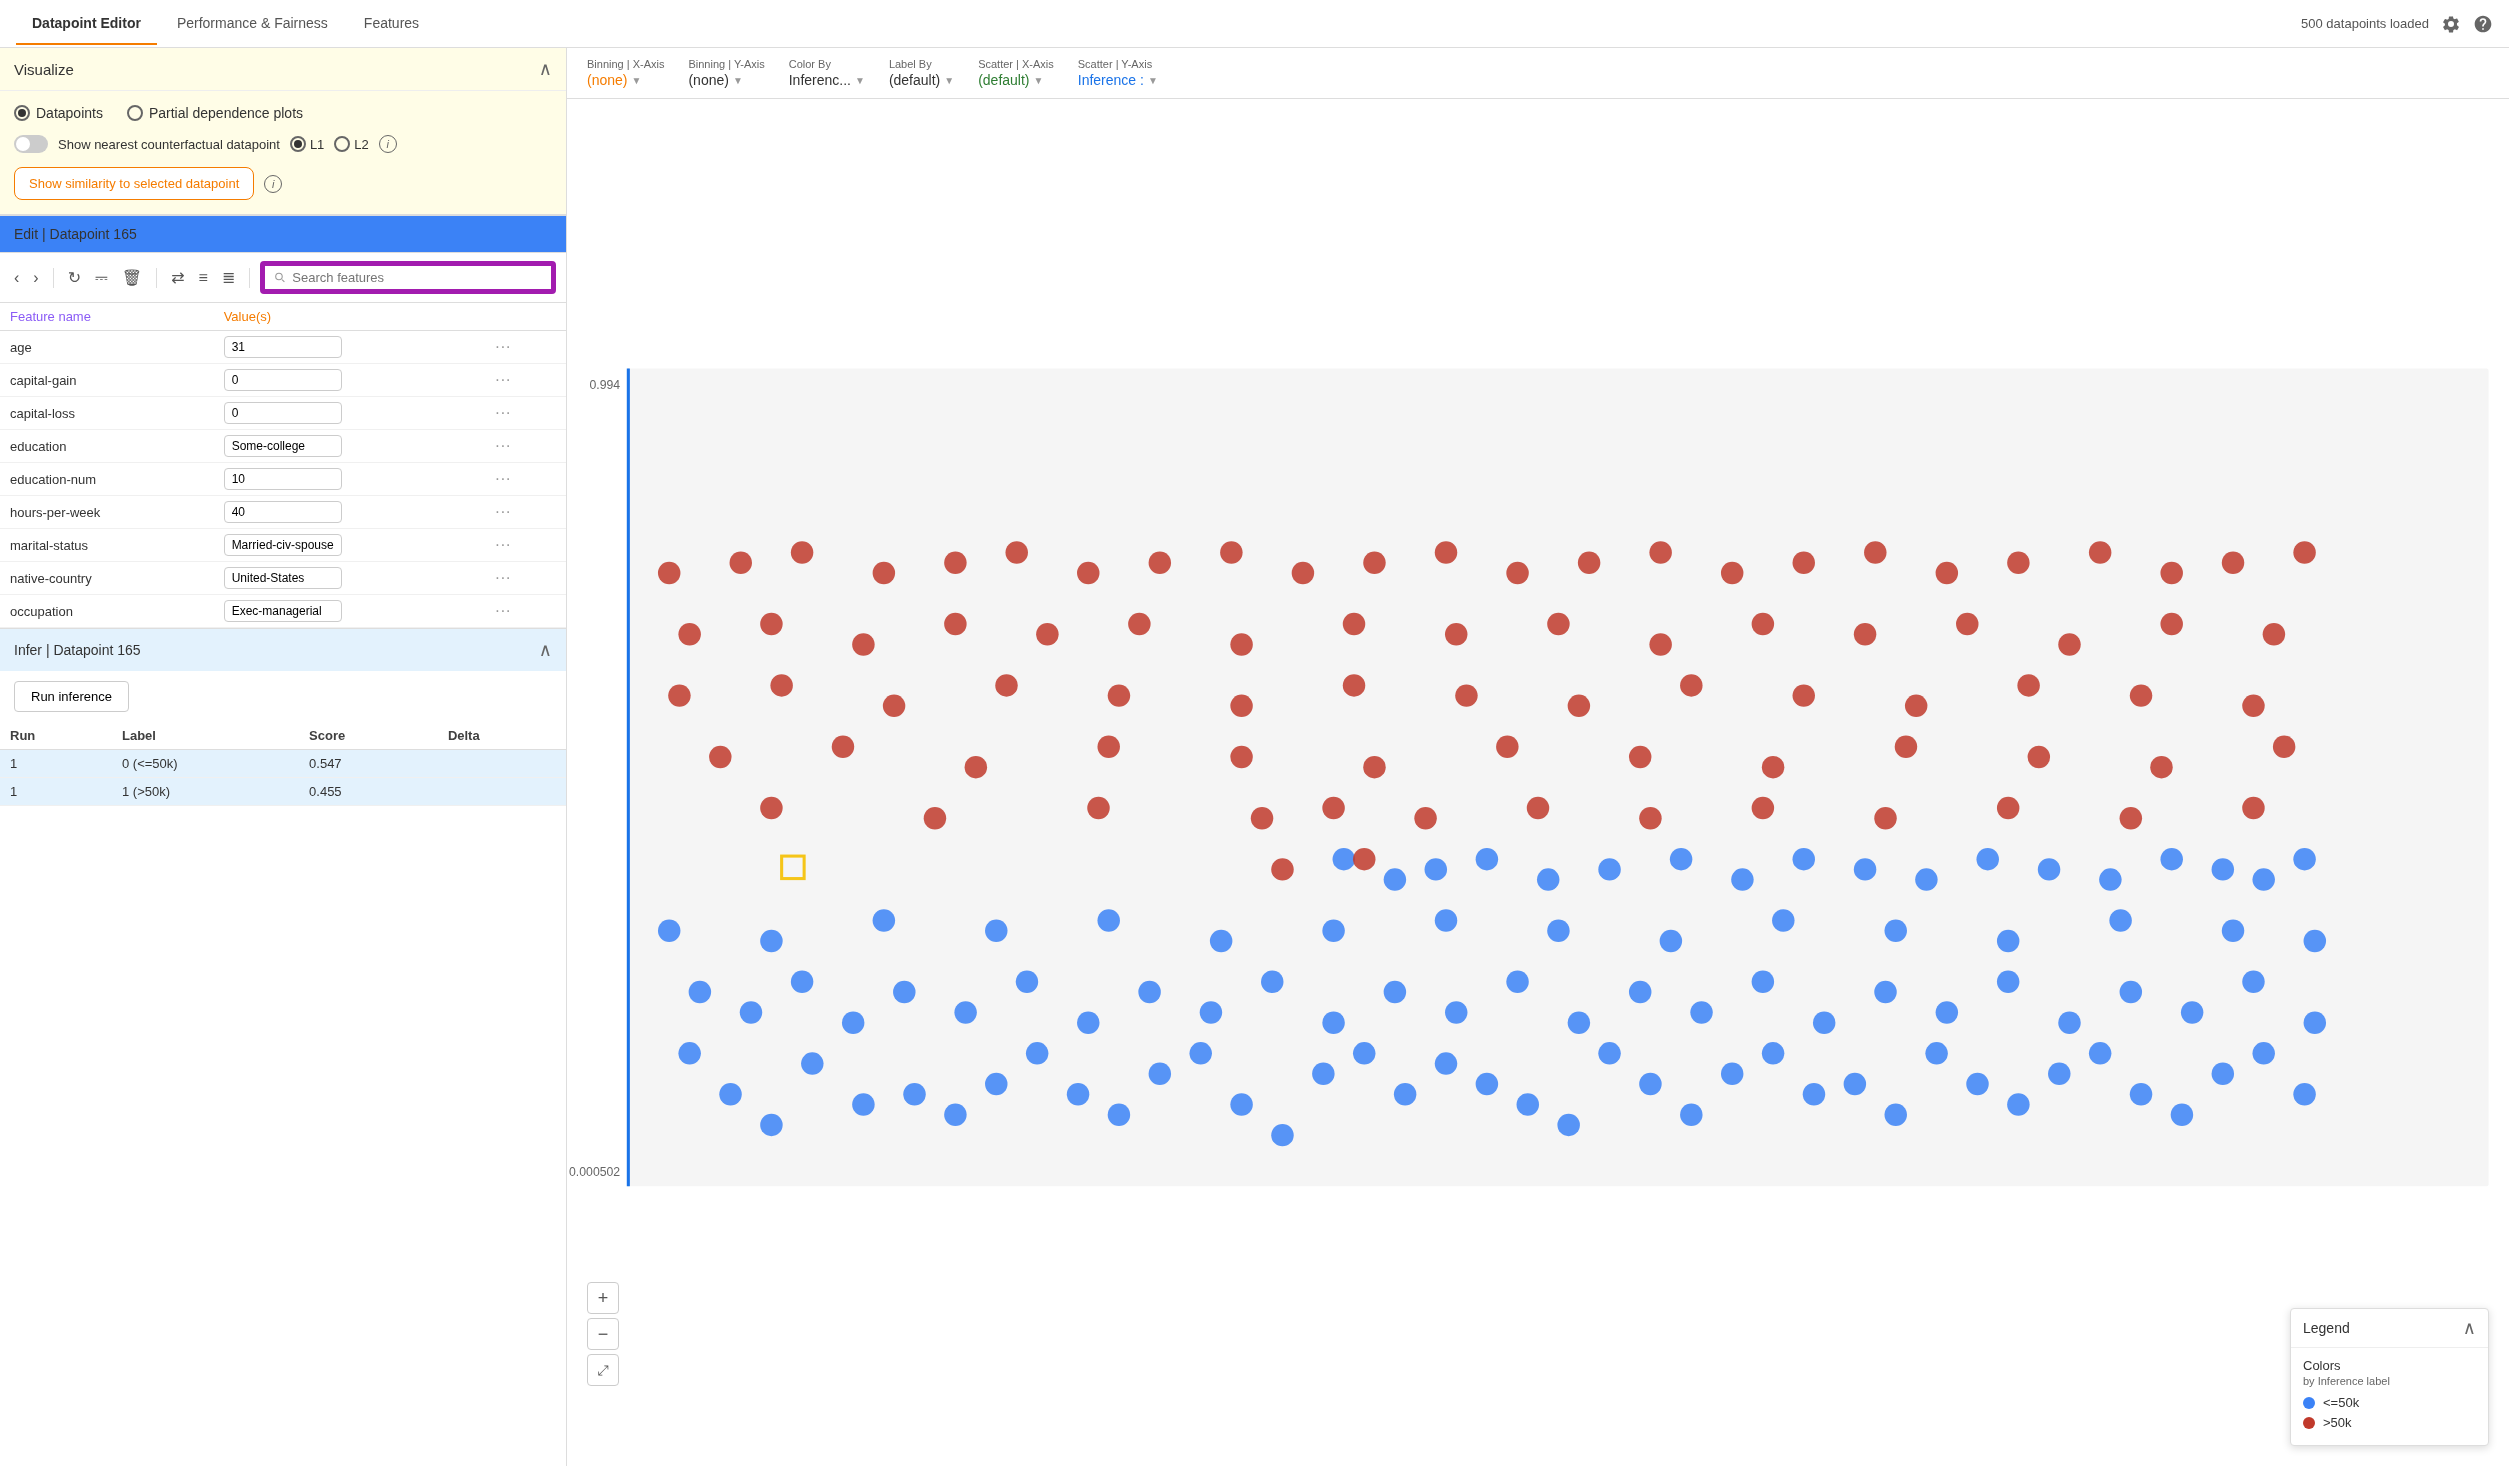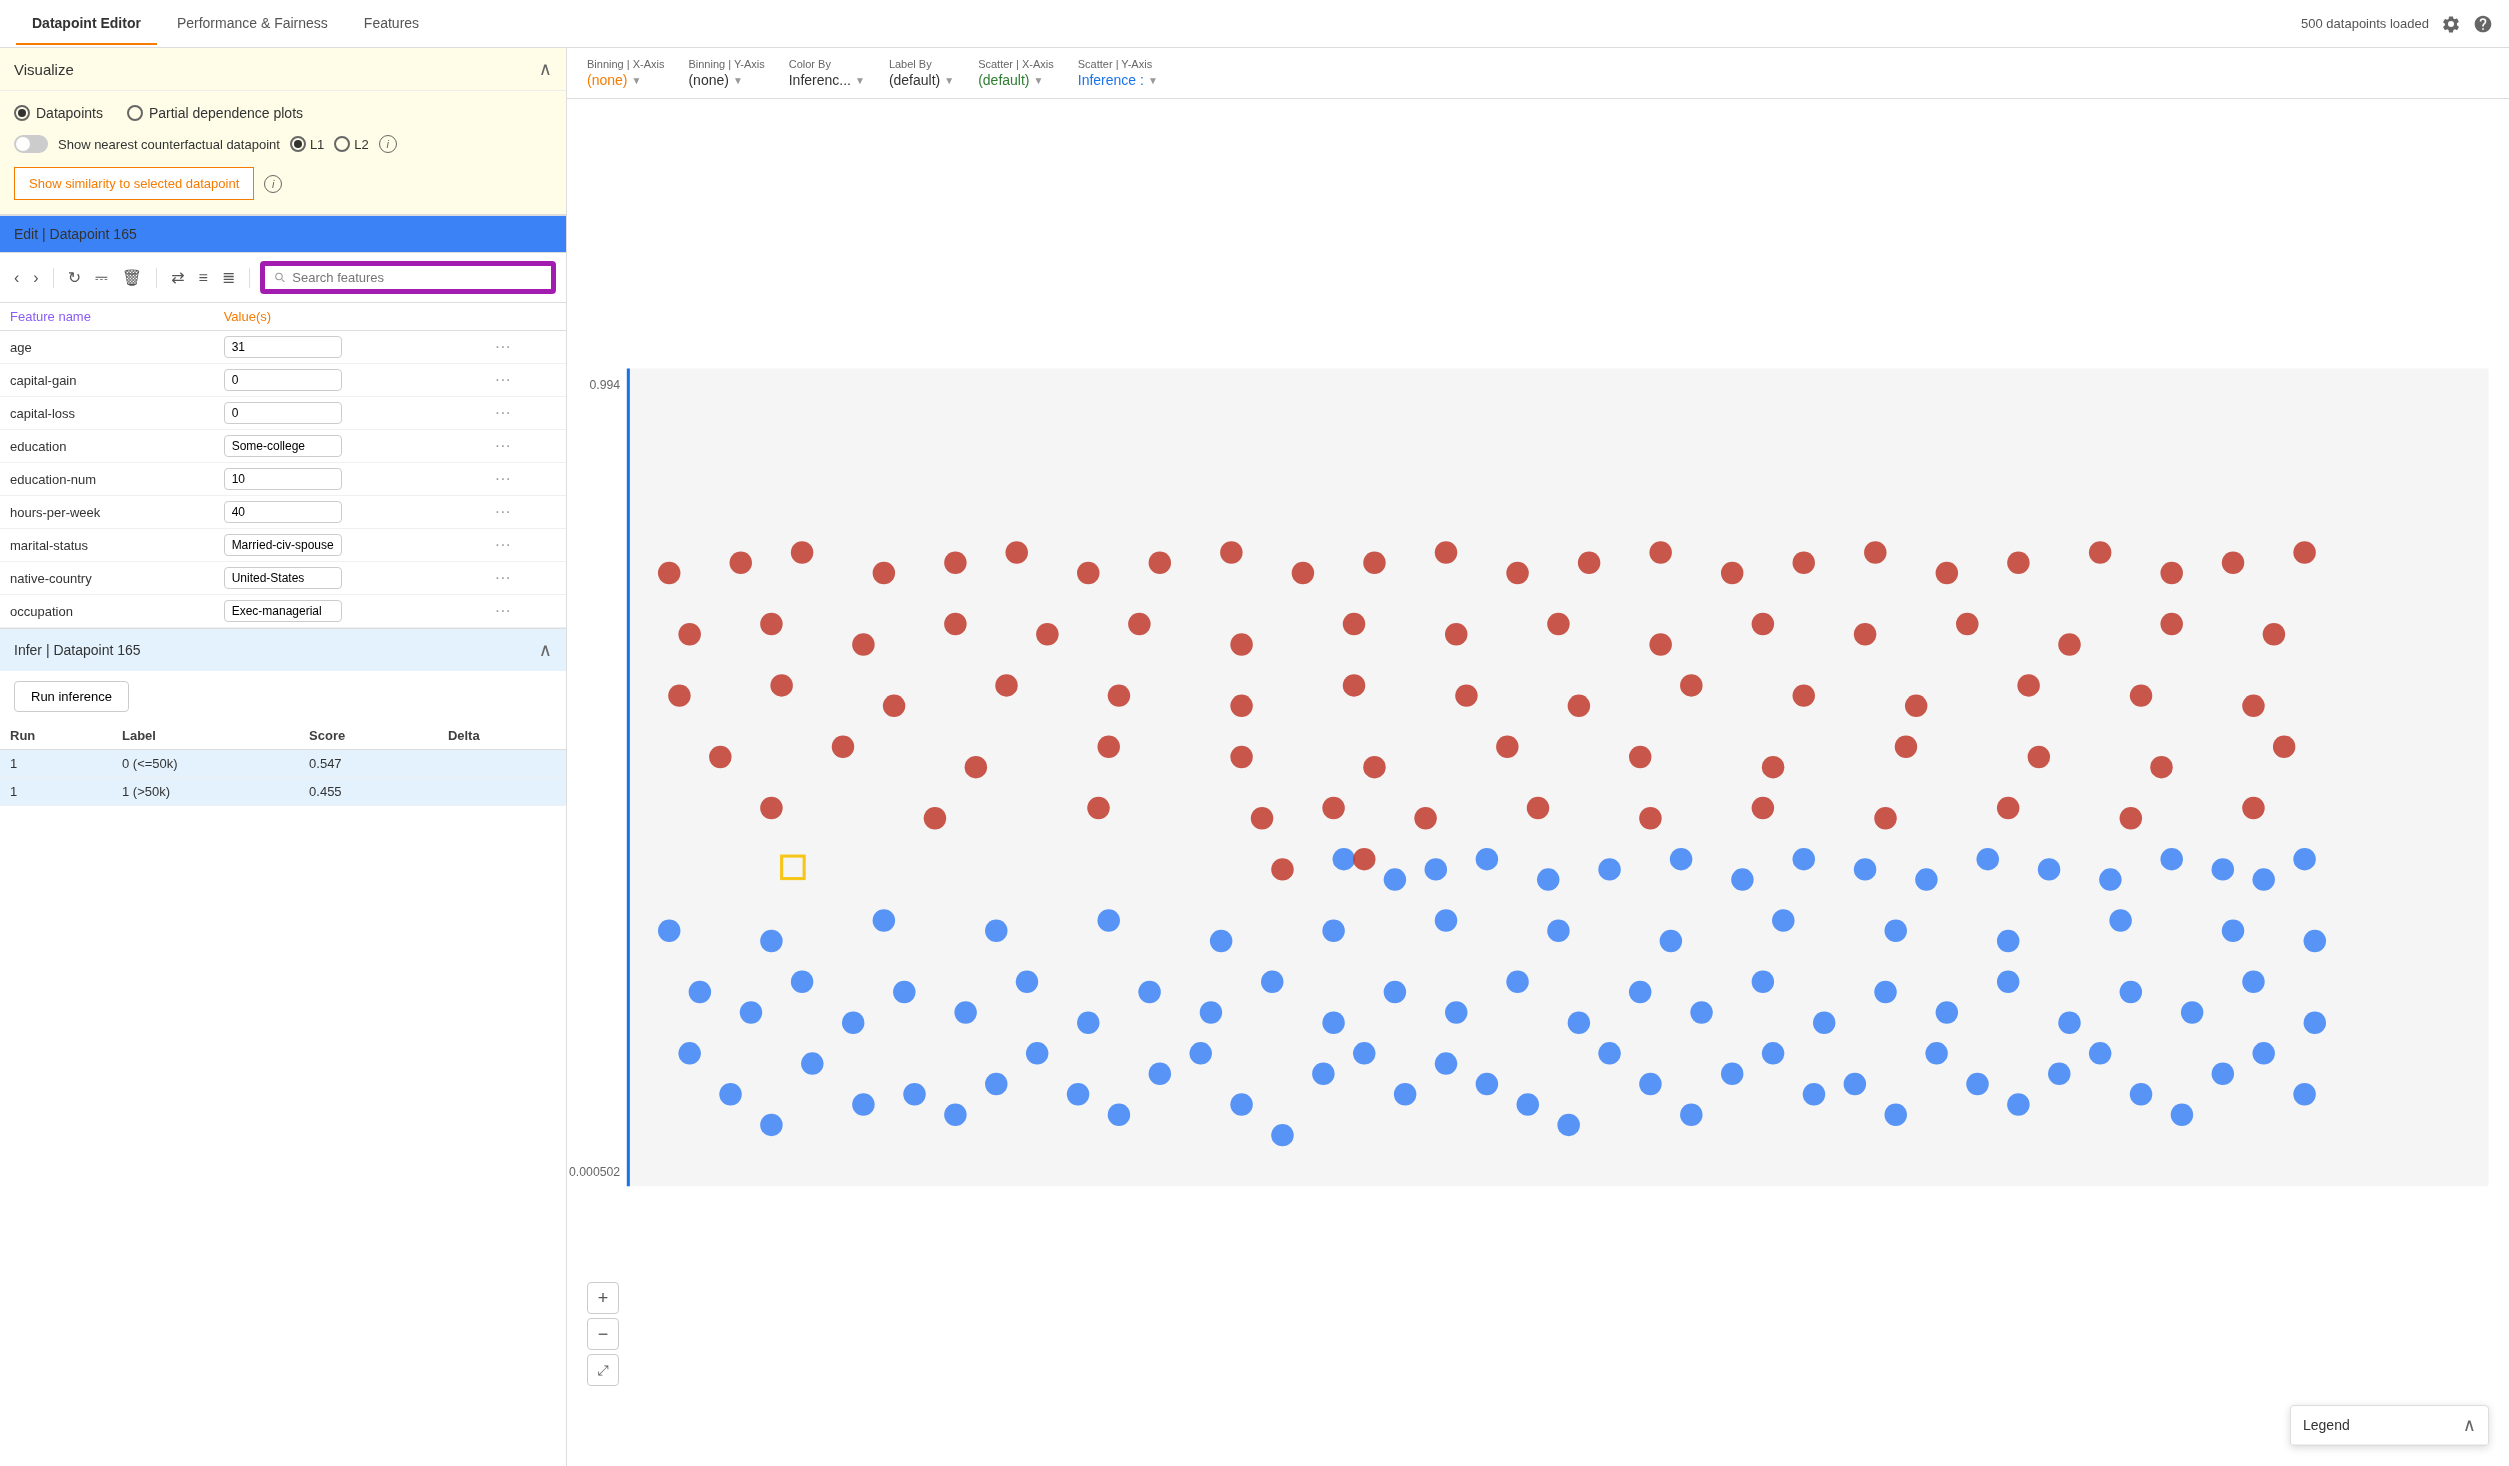--- a/index.html
+++ b/index.html
@@ -35,21 +35,21 @@
     .radio-item { display: flex; align-items: center; gap: 6px; cursor: pointer; font-size: 14px; }
     .radio-circle { width: 16px; height: 16px; border-radius: 50%; border: 2px solid #666; display: flex; align-items: center; justify-content: center; }
     .radio-circle.selected::after { content: ''; width: 8px; height: 8px; border-radius: 50%; background: #333; display: block; }
     .toggle-row { display: flex; align-items: center; gap: 10px; margin-bottom: 14px; font-size: 13px; }
     .toggle { width: 34px; height: 18px; background: #ccc; border-radius: 9px; position: relative; cursor: pointer; }
     .toggle-knob { width: 14px; height: 14px; background: #fff; border-radius: 50%; position: absolute; top: 2px; left: 2px; transition: left 0.2s; }
     .radio-l { display: flex; align-items: center; gap: 4px; font-size: 13px; }
     .info-circle { width: 18px; height: 18px; border-radius: 50%; border: 1.5px solid #666; display: inline-flex; align-items: center; justify-content: center; font-size: 11px; color: #666; cursor: pointer; font-style: italic; }
     .similarity-btn {
       background: #fff; border: 1.5px solid #f57c00; color: #f57c00;
-      padding: 8px 14px; border-radius: 0; cursor: pointer; font-size: 13px;
+      padding: 8px 14px; border-radius: 8px; cursor: pointer; font-size: 13px;
       display: flex; align-items: center; gap: 8px;
     }
 
     
     .edit-section { flex-shrink: 0; }
     .edit-header { background: #3b82f6; padding: 10px 14px; font-size: 14px; font-weight: 500; border-bottom: 1px solid #ddd; border-top: 1px solid #ddd; }
     .toolbar { display: flex; align-items: center; gap: 6px; padding: 8px 10px; border-bottom: 1px solid #ddd; }
     .toolbar-btn { background: none; border: none; cursor: pointer; padding: 4px; color: #555; font-size: 16px; }
     .toolbar-divider { width: 1px; height: 20px; background: #ddd; margin: 0 4px; }
     .search-box { display: flex; gap: 6px; border: 5px solid #a21caf; border-radius: 4px; padding: 4px 8px; flex: 1; }
@@ -568,18 +568,30 @@
           <button class="zoom-btn">−</button>
           <button class="zoom-btn" style="font-size:14px;">⤢</button>
         </div>
 
         
         <div class="legend-panel">
           <div class="legend-header">
             <span>Legend</span>
             <span class="collapse-icon">∧</span>
           </div>
+          <div class="legend-body">
+            <div class="legend-title">Colors</div>
+            <div class="legend-subtitle">by Inference label</div>
+            <div class="legend-item">
+              <div class="legend-dot" style="background:#3b82f6;"></div>
+              <span>&lt;=50k</span>
+            </div>
+            <div class="legend-item">
+              <div class="legend-dot" style="background:#c0392b;"></div>
+              <span>&gt;50k</span>
+            </div>
+          </div>
         </div>
       </div>
     </div>
   </div>
 </div>
 
 
 </body></html>

